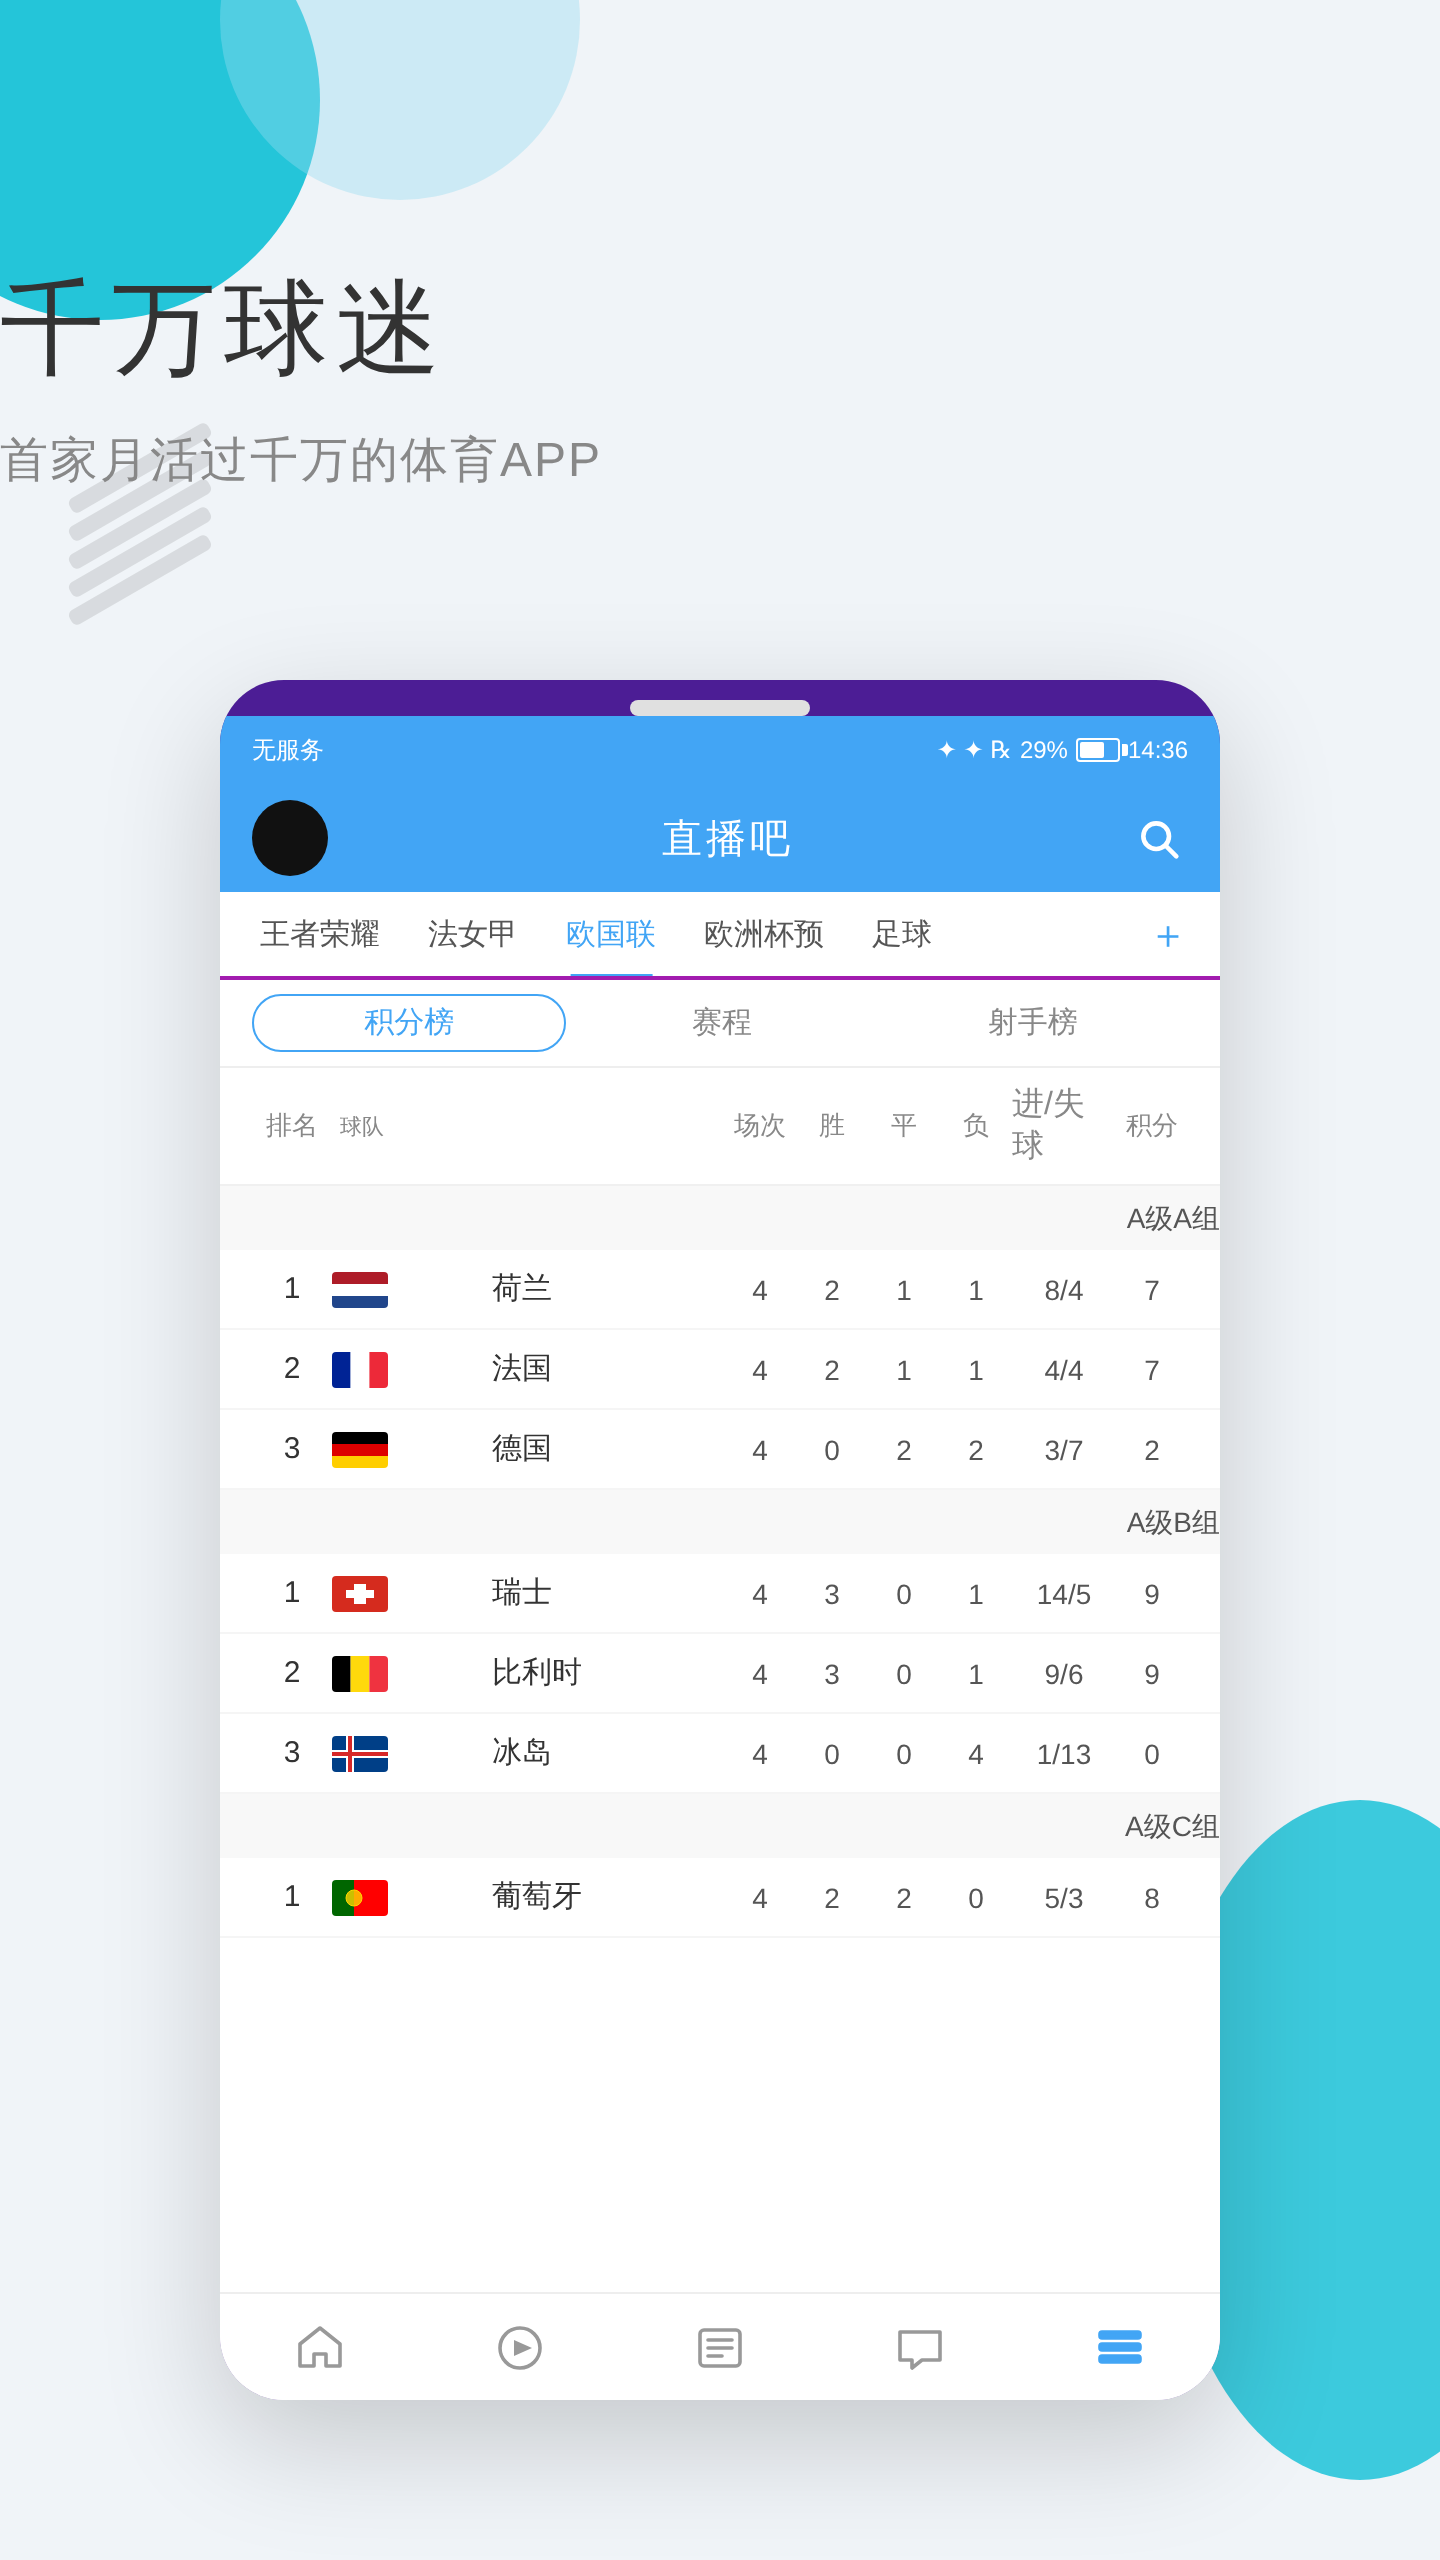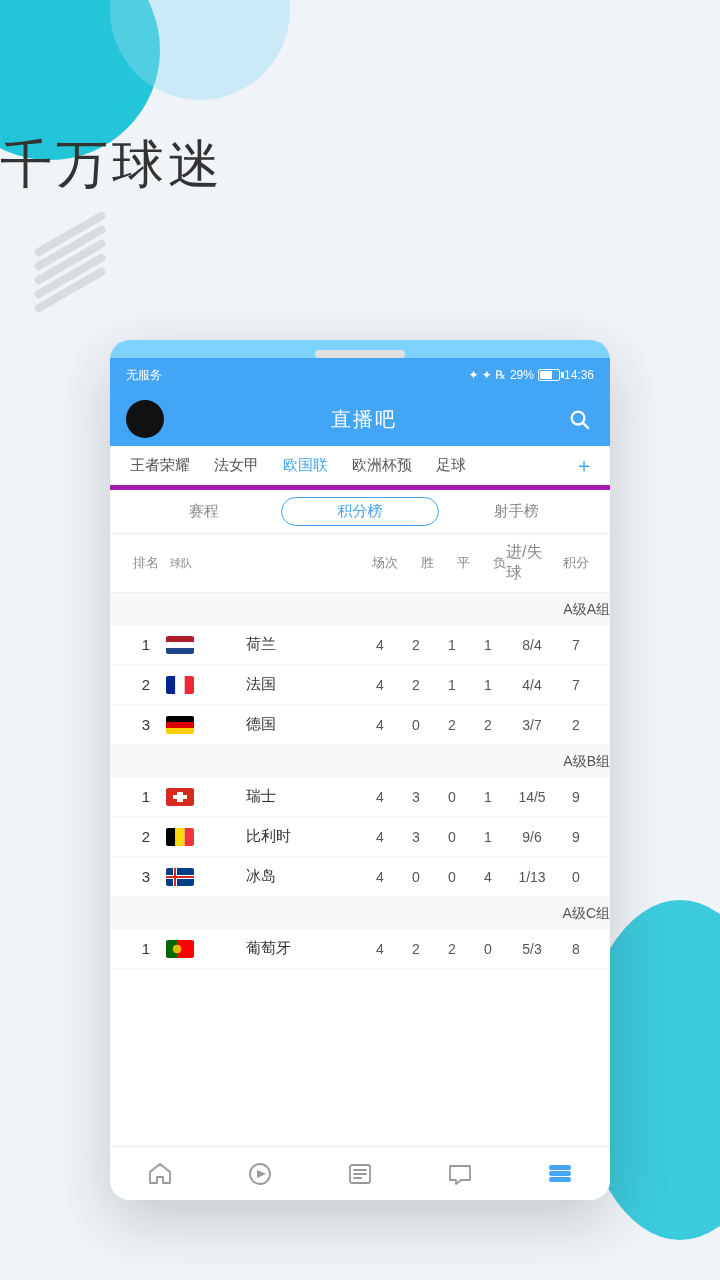--- a/index.html
+++ b/index.html
@@ -82,22 +82,22 @@
       position: absolute;
       top: 340px;
       left: 50%;
       transform: translateX(-50%);
       width: 500px;
       height: 860px;
     }
     .phone-frame {
       width: 100%;
       height: 100%;
-      background: #7dd3fc;
-      border-radius: 20px;
+      background: #4c1d95;
+      border-radius: 32px;
       box-shadow: 0 20px 60px rgba(0,0,0,0.18);
       overflow: hidden;
       position: relative;
     }
     .phone-notch-bar {
       height: 8px;
       background: #e0e0e0;
       width: 90px;
       margin: 10px auto 0;
       border-radius: 4px;
@@ -178,21 +178,21 @@
       align-items: center;
       justify-content: center;
     }
     .search-svg { width: 22px; height: 22px; }
 
     
     .nav-tabs {
       background: white;
       display: flex;
       align-items: center;
-      border-bottom: 5px solid #a21caf;
+      border-bottom: 2px solid #a21caf;
       padding: 16px 8px;
       height: 44px;
       overflow: hidden;
     }
     .nav-tab {
       padding: 0 12px;
       height: 44px;
       display: flex;
       align-items: center;
       font-size: 15px;
@@ -254,21 +254,21 @@
     }
     .table-header {
       display: flex;
       align-items: center;
       padding: 8px 16px;
       background: white;
       border-bottom: 1px solid #f0f0f0;
     }
     .col-rank { width: 40px; text-align: center; font-size: 13px; color: #888; }
     .col-team { flex: 1; font-size: 11px; color: #888; padding-left: 4px; }
-    .col-num { width: 36px; text-align: right; font-size: 13px; color: #888; }
+    .col-num { width: 36px; text-align: center; font-size: 13px; color: #888; }
     .col-goals { width: 52px; text-align: left; font-size: 16px; color: #888; }
     .col-pts { width: 36px; text-align: center; font-size: 13px; color: #888; }
 
     .group-header {
       text-align: right;
       font-size: 14px;
       color: #555;
       padding: 8px 0 6px;
       background: #f8f8f8;
     }
@@ -325,20 +325,21 @@
   <div></div>
     <div></div>
     <div></div>
     <div></div>
     <div></div>
 </div>
 <div class="bg-circle-br"></div>
 
 <div class="hero-section">
   <div class="hero-title">千万球迷</div>
+  <div class="hero-subtitle">首家月活过千万的体育APP</div>
 </div>
 
 <div class="phone-wrapper">
   <div class="phone-frame">
     <div class="phone-notch-bar"></div>
 
     <div class="status-bar">
       <span class="status-left">无服务</span>
       <div class="status-right">
         <span>✦ ✦ ℞</span>
@@ -374,25 +375,25 @@
       <div class="nav-tab">
         <span>欧洲杯预</span>
       </div>
       <div class="nav-tab">
         <span>足球</span>
       </div>
       <div class="nav-tab-plus">＋</div>
     </div>
 
     <div class="sub-tabs">
+      <div class="sub-tab active">
+        <span>积分榜</span>
+      </div>
       <div class="sub-tab">
         <span>赛程</span>
-      </div>
-      <div class="sub-tab active">
-        <span>积分榜</span>
       </div>
       <div class="sub-tab">
         <span>射手榜</span>
       </div>
     </div>
 
     <div class="table-header">
       <div class="col-rank">排名</div>
       <div class="col-team">球队</div>
       <div class="col-num">场次</div>

